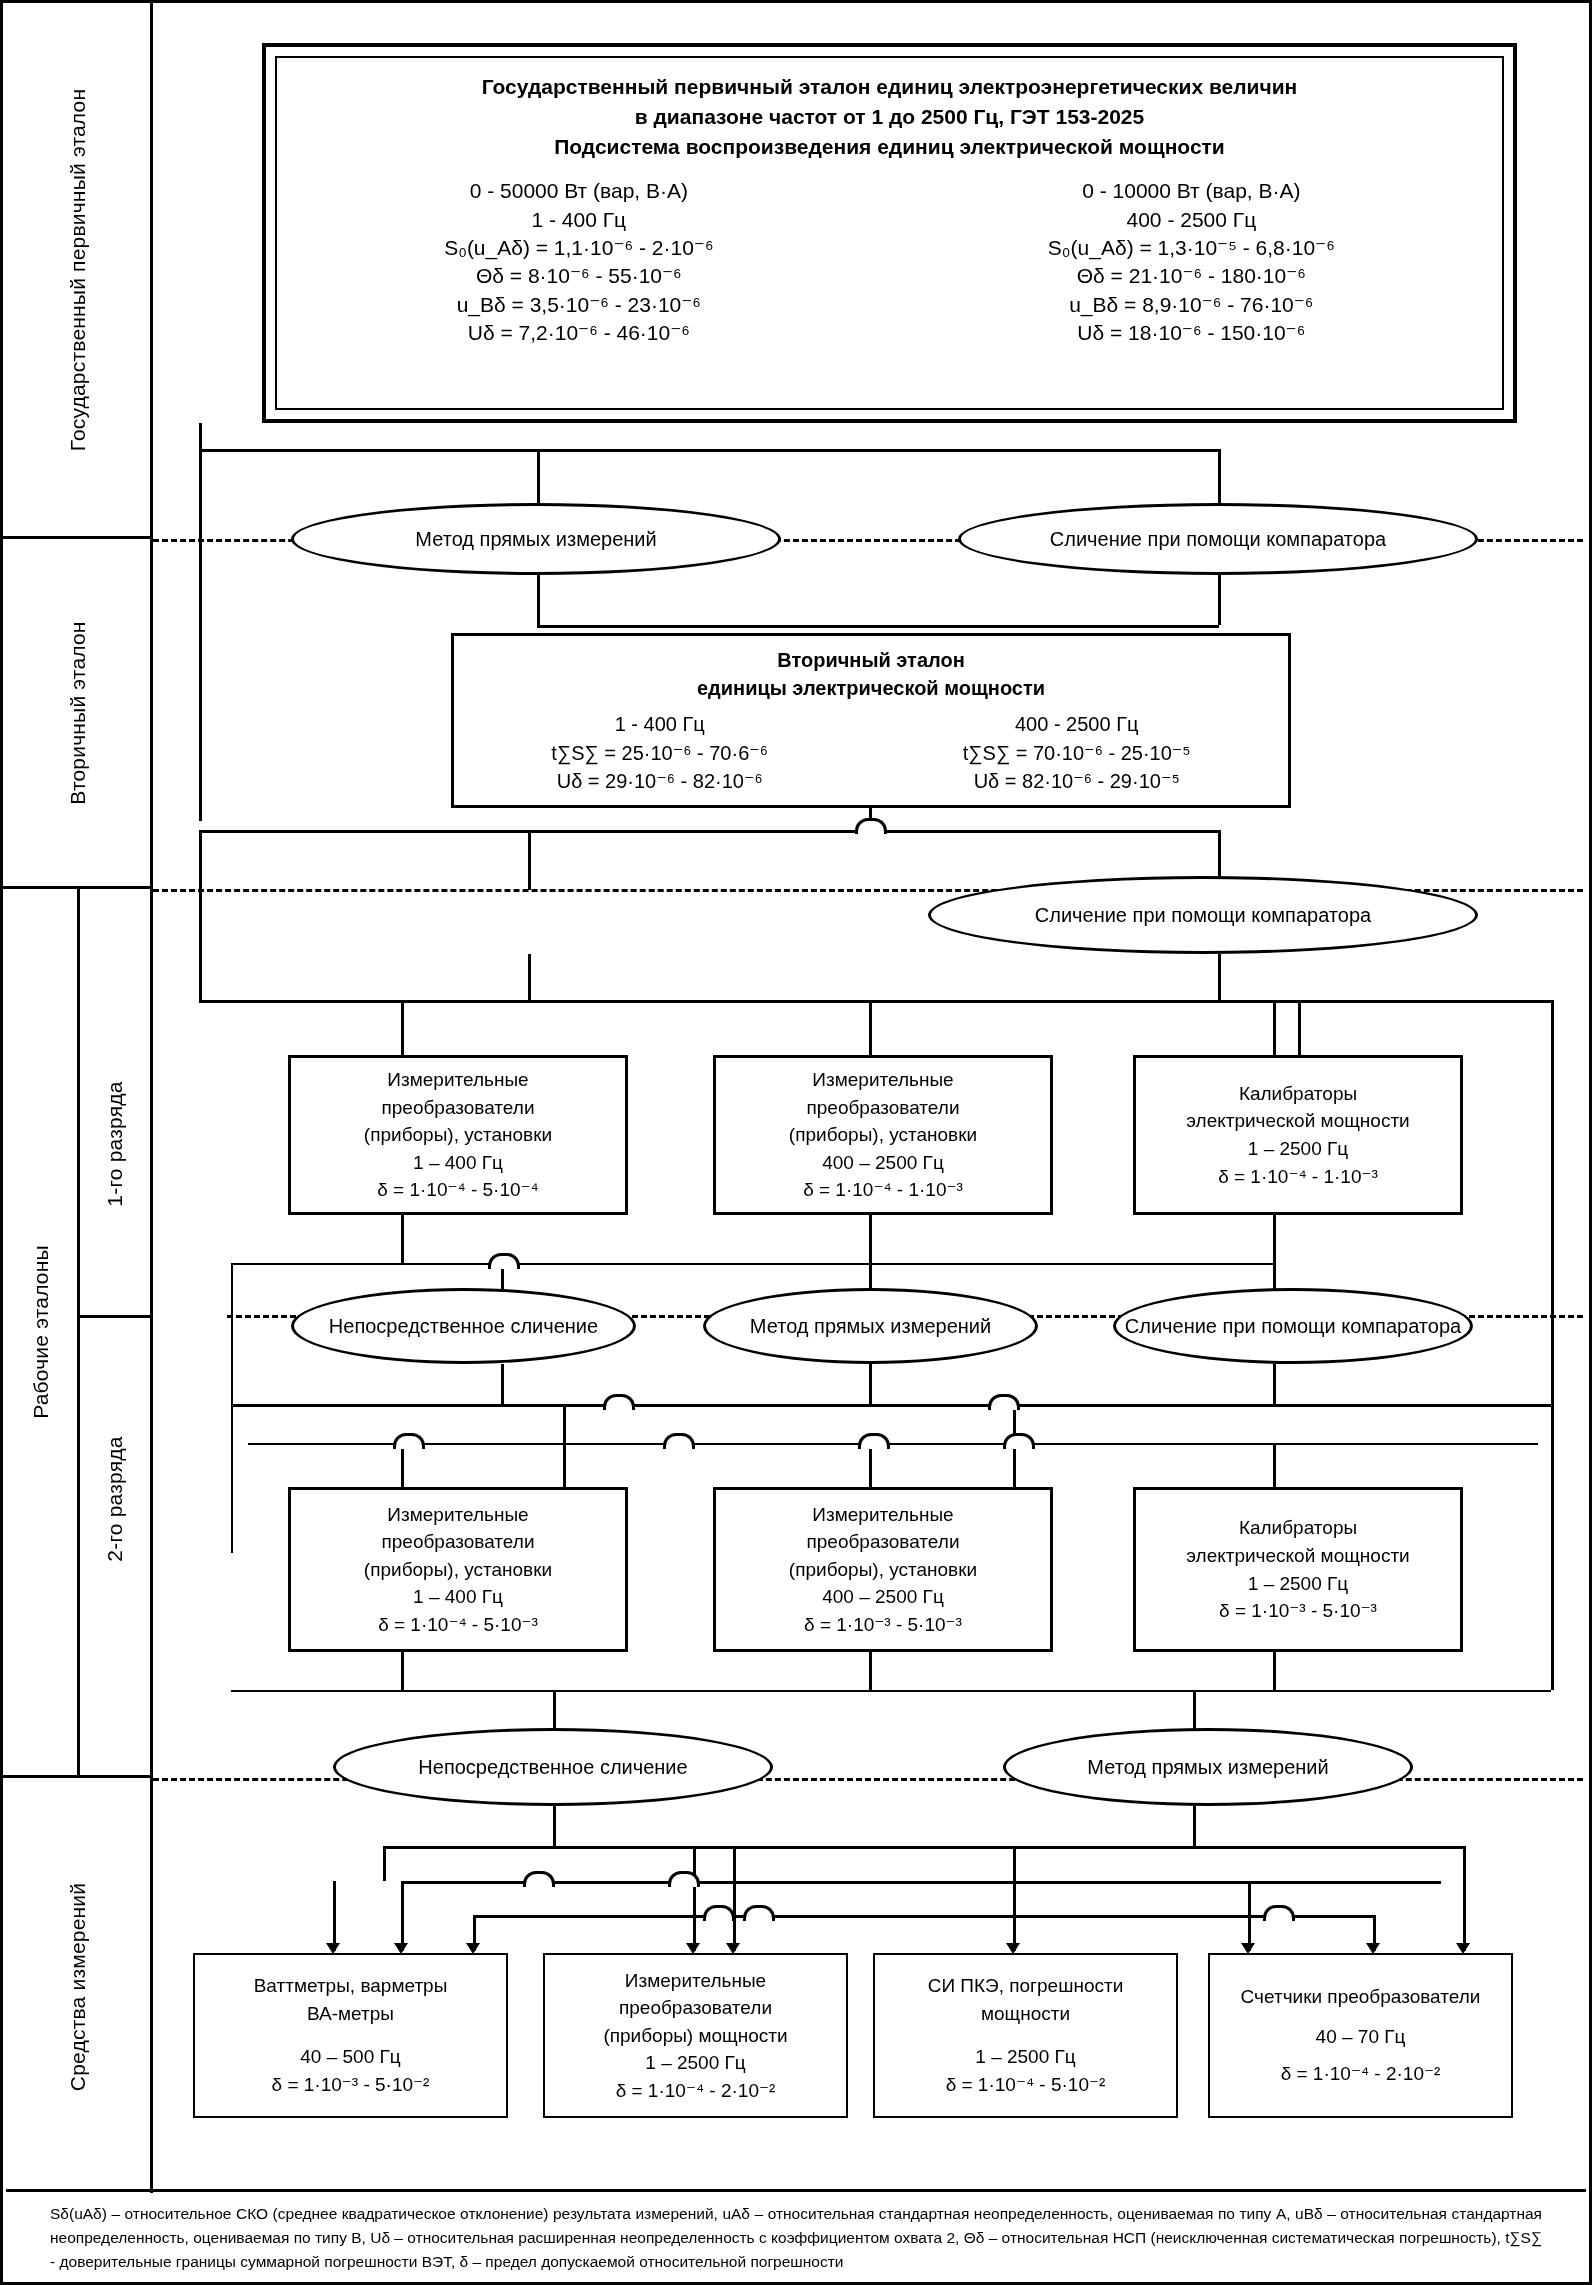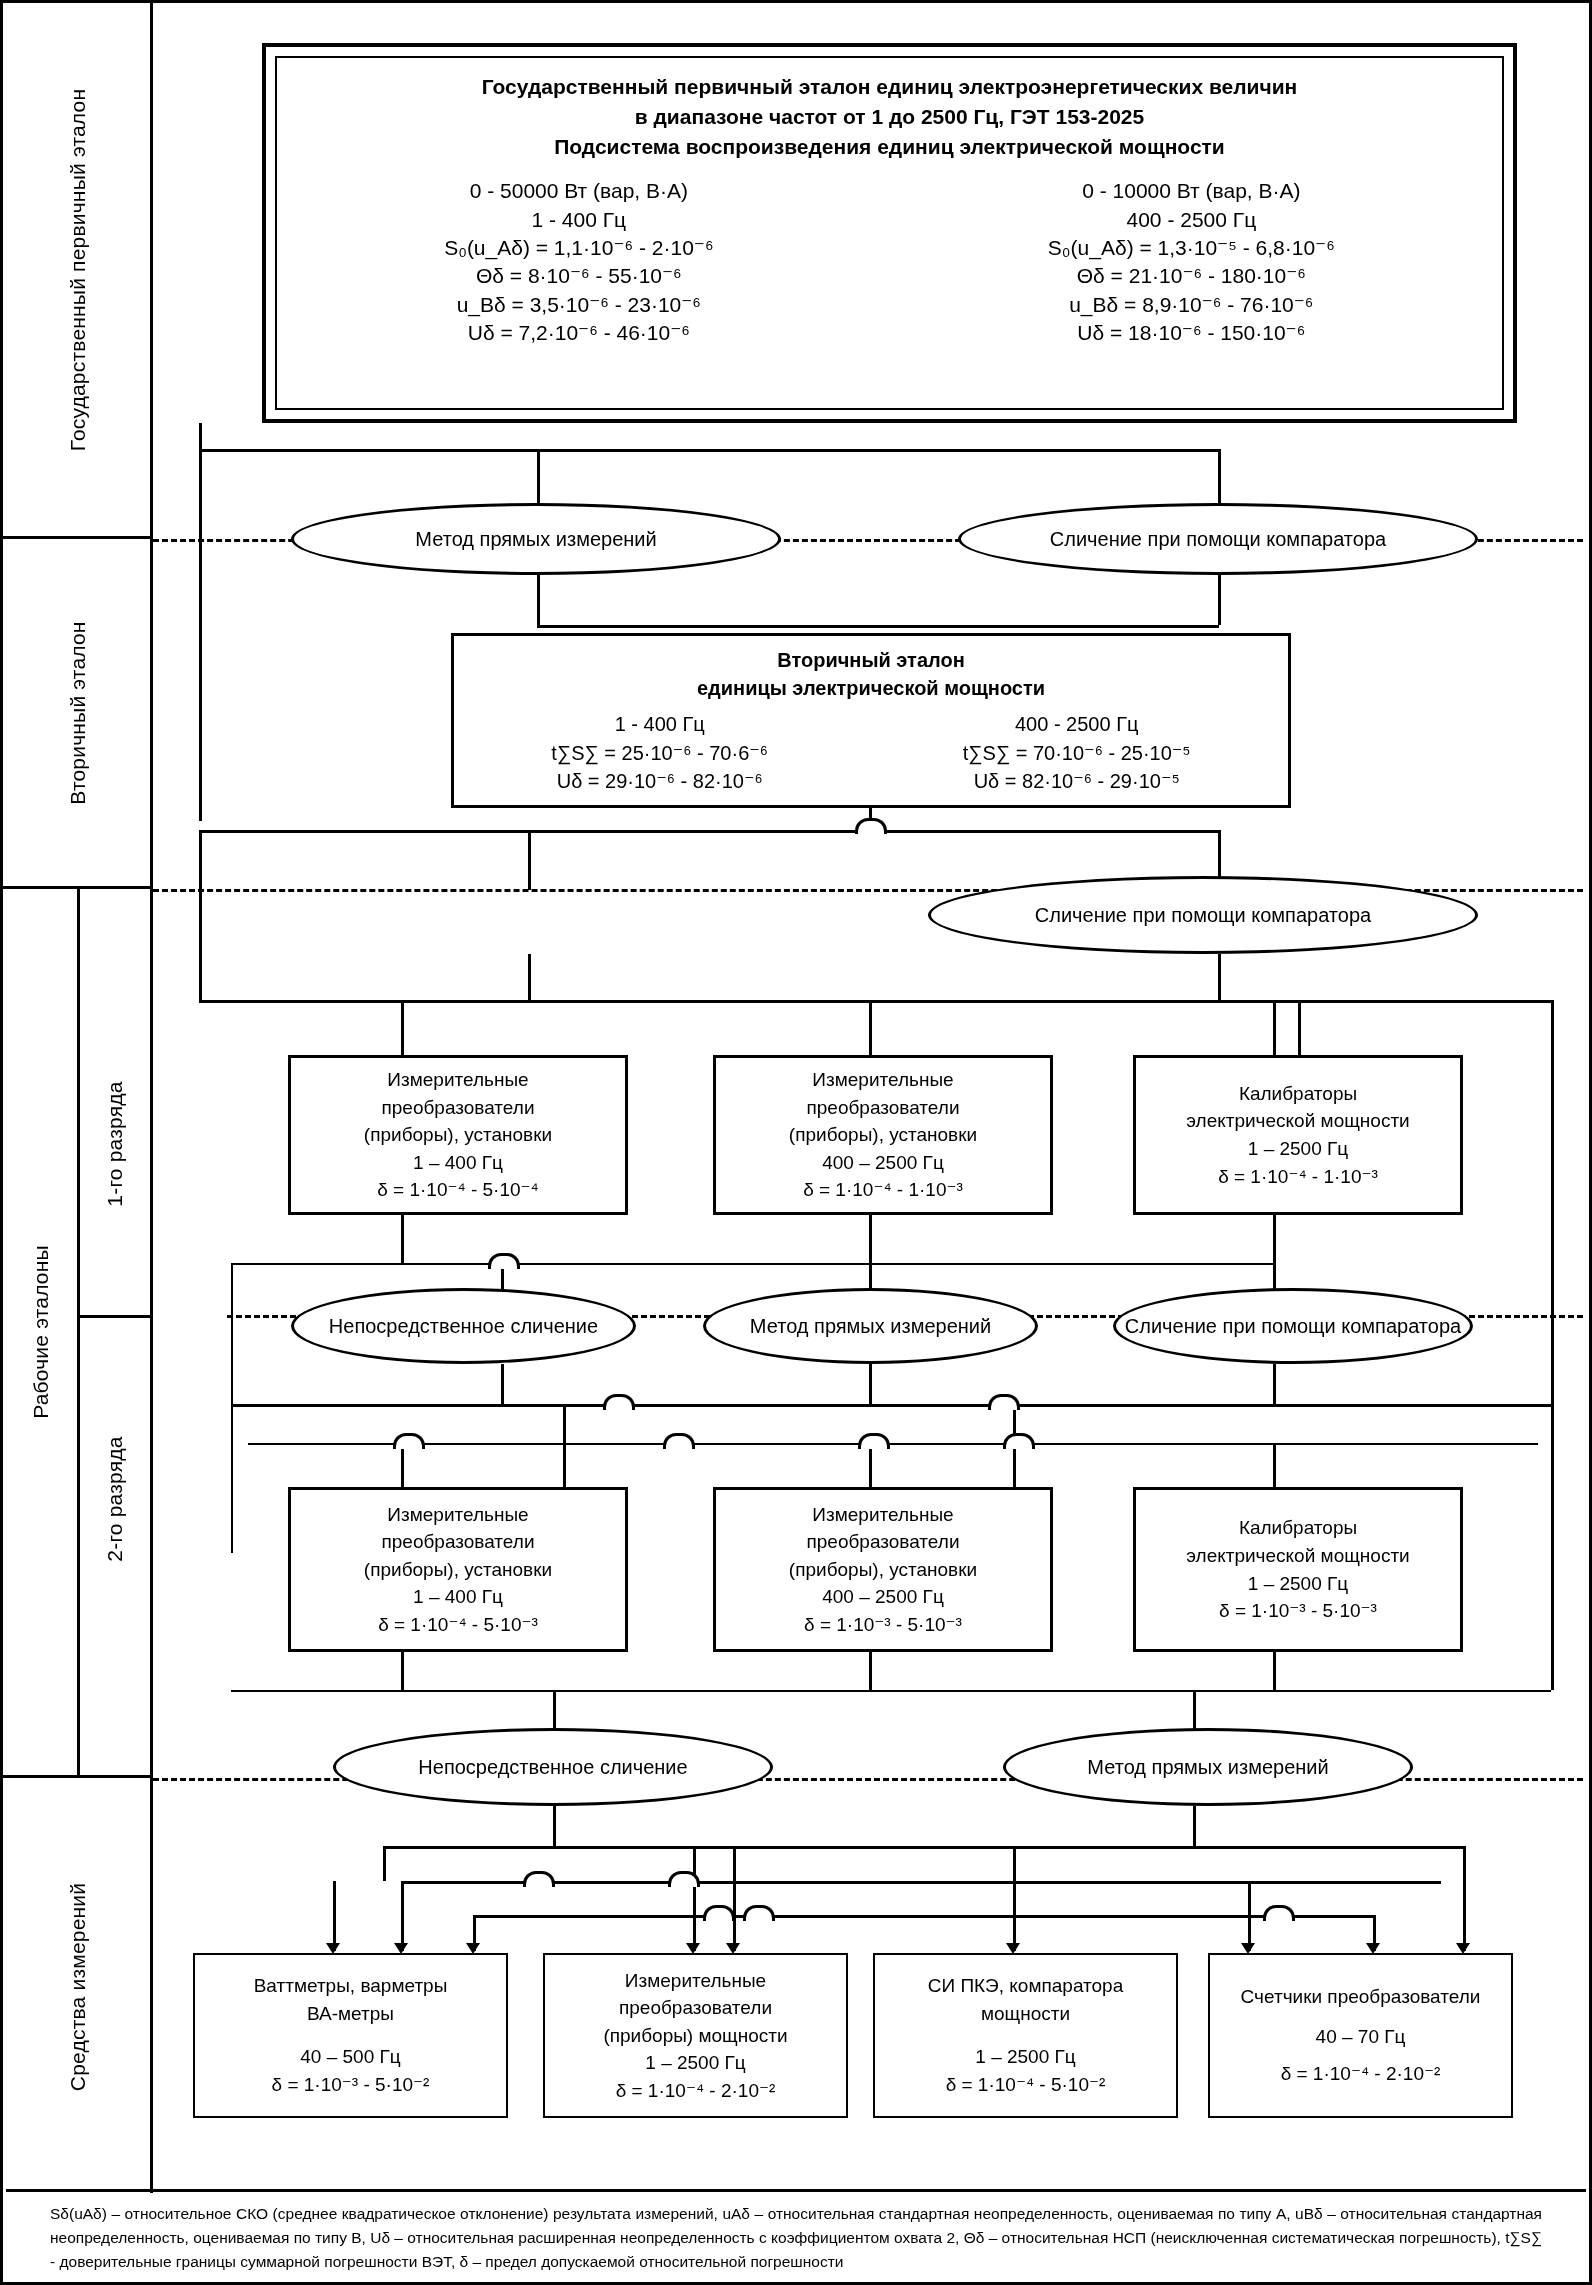--- a/index.html
+++ b/index.html
@@ -427,21 +427,21 @@
     <div>δ  =  1·10⁻³ -  5·10⁻²</div>
   </div>
   <div class="box thin" style="left:540px;top:1950px;width:305px;height:165px;font-size:19px;line-height:1.45;">
     <div>Измерительные</div>
     <div>преобразователи</div>
     <div>(приборы) мощности</div>
     <div>1 – 2500 Гц</div>
     <div>δ =  1·10⁻⁴ -  2·10⁻²</div>
   </div>
   <div class="box thin" style="left:870px;top:1950px;width:305px;height:165px;font-size:19px;line-height:1.5;">
-    <div>СИ ПКЭ, компаратора</div>
+    <div>СИ ПКЭ, погрешности</div>
     <div>мощности</div>
     <div style="height:14px;"></div>
     <div>1 – 2500 Гц</div>
     <div>δ =  1·10⁻⁴ -  5·10⁻²</div>
   </div>
   <div class="box thin" style="left:1205px;top:1950px;width:305px;height:165px;font-size:19px;line-height:1.6;">
     <div>Счетчики преобразователи</div>
     <div style="height:10px;"></div>
     <div>40 – 70 Гц</div>
     <div style="height:6px;"></div>

